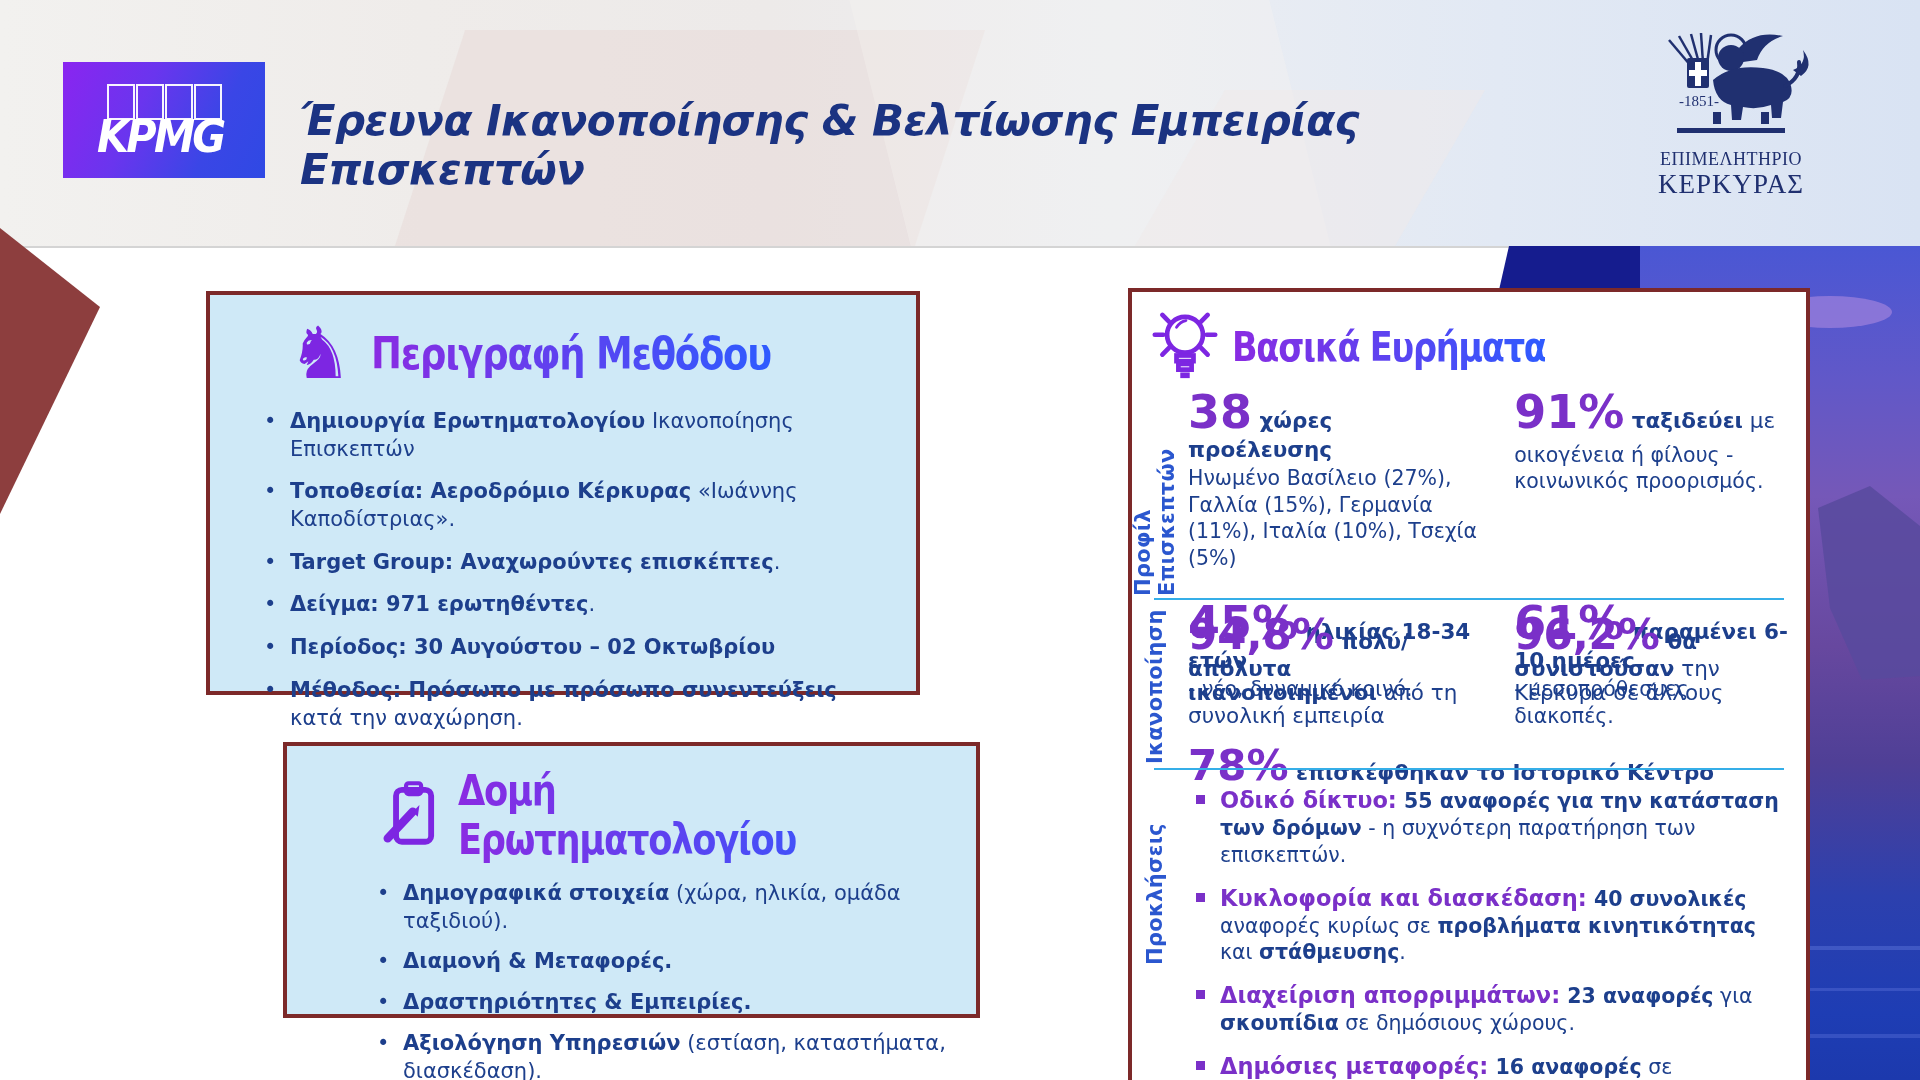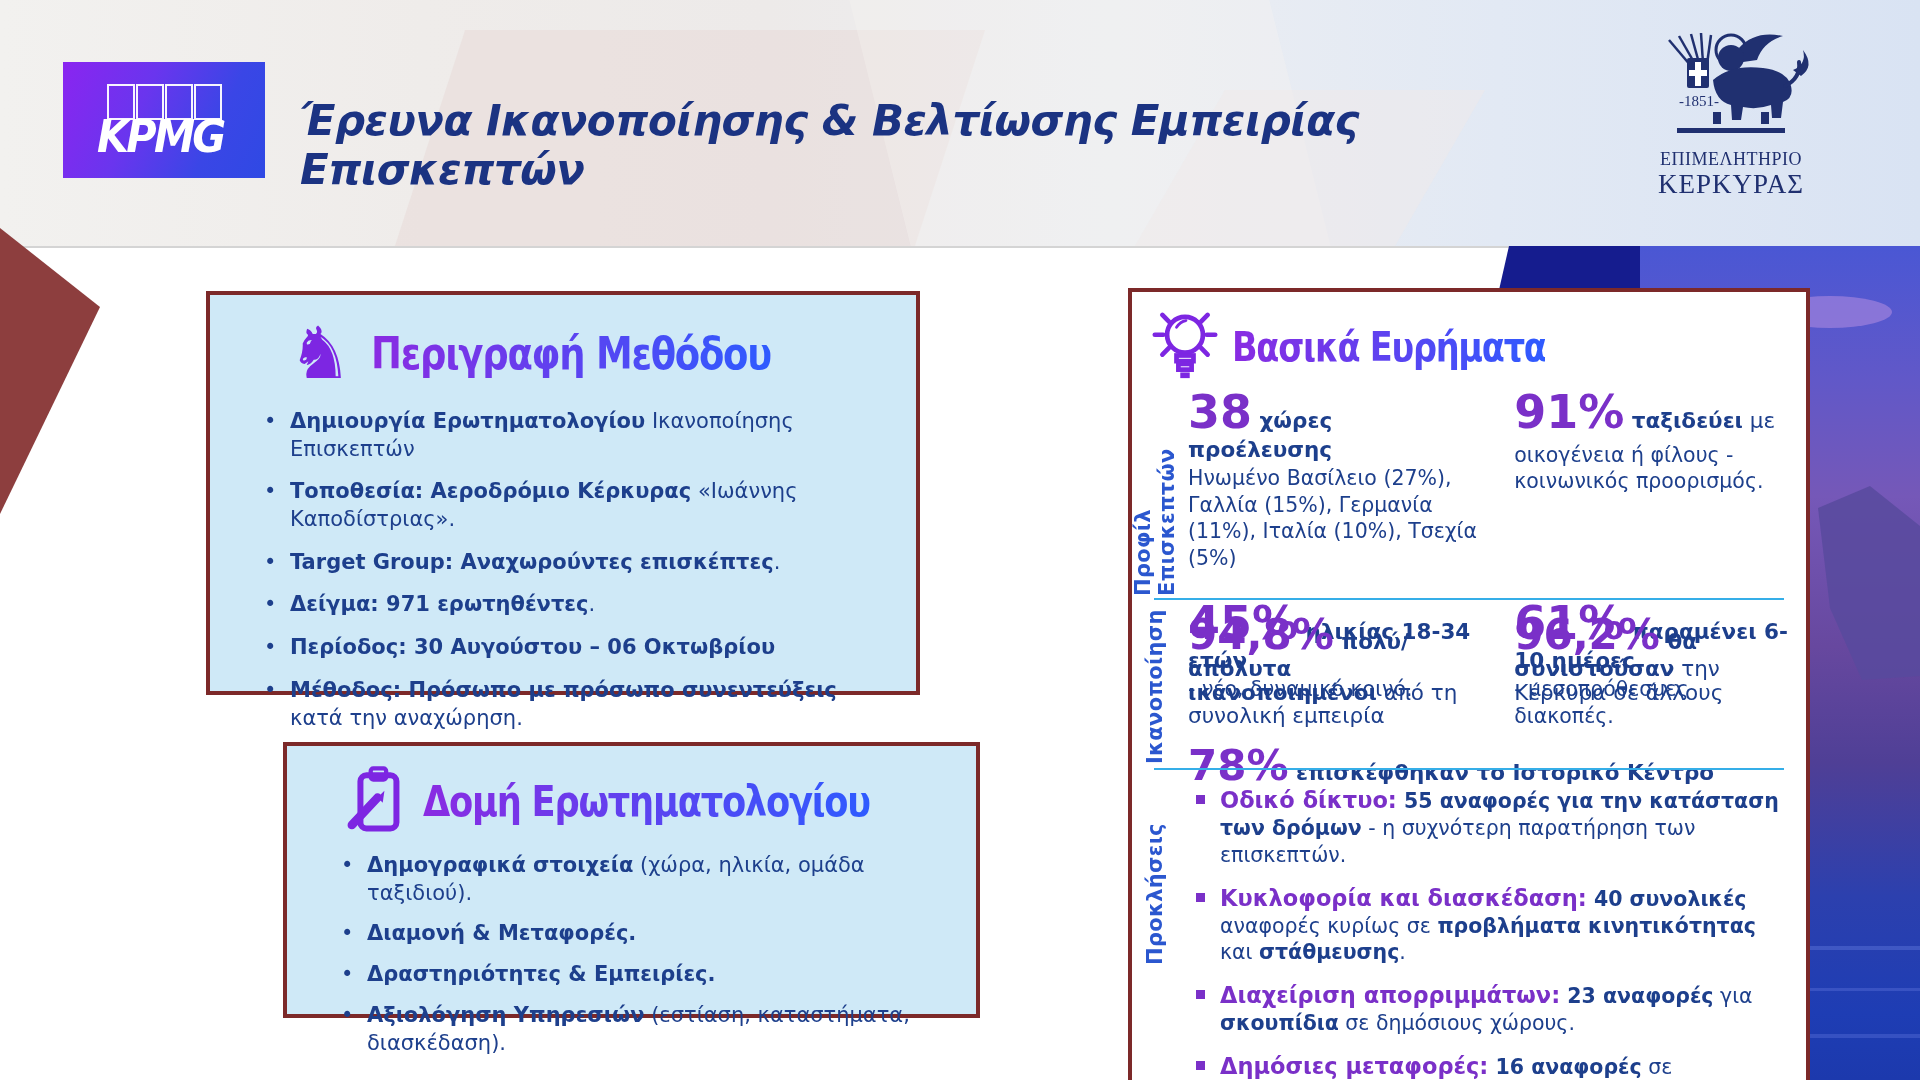--- a/index.html
+++ b/index.html
@@ -44,21 +44,21 @@
     background:linear-gradient(180deg,#4a57d4 0%,#6158c8 16%,#7558b8 30%,#67489f 48%,#4f3f96 62%,#2c40ae 78%,#1e3db4 92%,#1c39ad 100%);}
   .photo-strip{position:absolute;left:1402px;top:1020px;width:238px;height:60px;
     background:linear-gradient(90deg,#5a3f9e 0%,#7050b2 45%,#4348c2 78%,#3644bc 100%);}
   .photo-strip:after{content:"";position:absolute;inset:0;
     background:repeating-linear-gradient(115deg,rgba(30,20,80,.28) 0 9px,rgba(255,255,255,0) 9px 22px);}
 
   
   .box{position:absolute;border:4px solid var(--maroon);background:var(--boxblue);box-sizing:border-box;}
   .box.white{background:#ffffff;}
   .method-box{left:206px;top:291px;width:714px;height:404px;}
-  .structure-box{left:283px;top:742px;width:697px;height:276px;}
+  .structure-box{left:283px;top:742px;width:697px;height:276px;padding-left:36px;}
   .findings-box{left:1128px;top:288px;width:682px;height:940px;}
 
   .box-head{display:flex;align-items:center;}
   .method-box .box-head{margin:26px 0 0 78px;gap:18px;}
   .structure-box .box-head{margin:20px 0 0 58px;gap:18px;}
   .knight{font-size:72px;line-height:.9;color:var(--icon-purple);}
   .gtitle{display:inline-block;font-weight:700;letter-spacing:-1.5px;transform:scaleX(.84);transform-origin:left center;
     background:linear-gradient(90deg,var(--grad1),var(--grad2));
     -webkit-background-clip:text;background-clip:text;color:#6a30d8;-webkit-text-fill-color:transparent;}
   .t44{font-size:44px;} .t42{font-size:42px;} .t40{font-size:40px;}
@@ -175,21 +175,21 @@
   <section class="box method-box">
     <div class="box-head">
       <span class="knight">♞</span>
       <h2 class="gtitle t44" style="margin:0">Περιγραφή Μεθόδου</h2>
     </div>
     <ul class="dots">
         <li><span class="b">Δημιουργία Ερωτηματολογίου</span><span> Ικανοποίησης Επισκεπτών</span></li>
         <li><span class="b">Τοποθεσία: Αεροδρόμιο Κέρκυρας</span><span> «Ιωάννης Καποδίστριας».</span></li>
         <li><span class="b">Target Group: Αναχωρούντες επισκέπτες</span><span>.</span></li>
         <li><span class="b">Δείγμα: 971 ερωτηθέντες</span><span>.</span></li>
-        <li><span class="b">Περίοδος: 30 Αυγούστου – 06 Οκτωβρίου</span></li>
+        <li><span class="b">Περίοδος: 30 Αυγούστου – 02 Οκτωβρίου</span></li>
         <li><span class="b">Μέθοδος: Πρόσωπο με πρόσωπο συνεντεύξεις</span><span> κατά την αναχώρηση.</span></li>
       </ul>
   </section>
 
   <section class="box structure-box">
     <div class="box-head">
       <svg width="60" height="70" viewBox="0 0 70 80">
         <rect x="18" y="10" width="42" height="62" rx="7" fill="none" stroke="#7d26e2" stroke-width="7"></rect>
         <rect x="30" y="2" width="18" height="13" rx="3" fill="none" stroke="#7d26e2" stroke-width="5"></rect>
         <line x1="8" y1="68" x2="38" y2="36" stroke="#7d26e2" stroke-width="10" stroke-linecap="round"></line>

